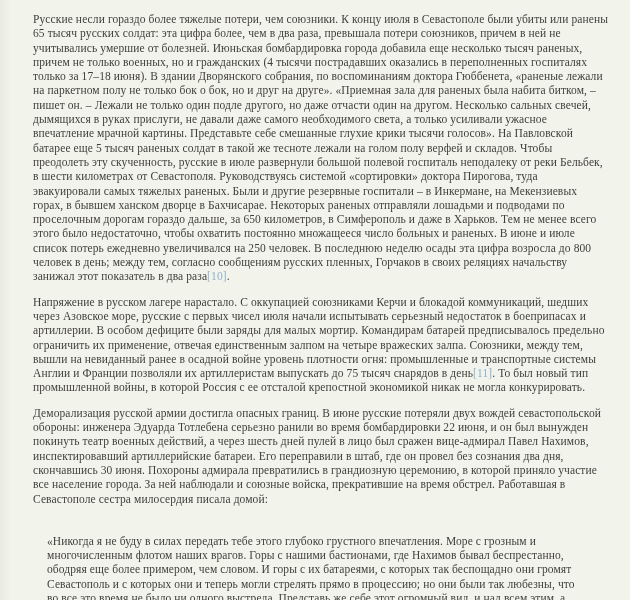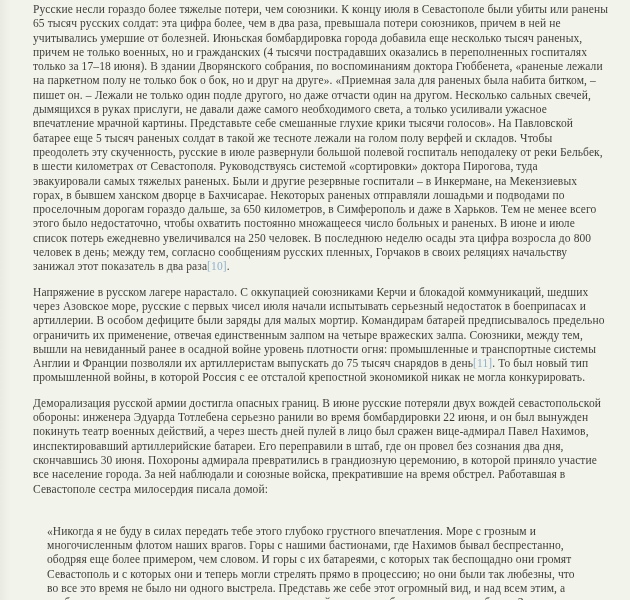--- a/index.html
+++ b/index.html
@@ -10,21 +10,21 @@
     width: 630px;
     height: 600px;
     overflow: hidden;
     background: #f2f4ec;
     font-family: "Liberation Serif", "DejaVu Serif", serif;
   }
   .page {
     width: 630px;
     height: 600px;
     box-sizing: border-box;
-    padding: 2px 22px 0 33px;
+    padding: 12px 22px 0 33px;
     background: linear-gradient(90deg, #e9ebe2 0px, #f2f4ec 10px);
   }
   .paragraph {
     margin: 0 0 11px 0;
     font-size: 11.5px;
     line-height: 14.3px;
     letter-spacing: 0.1px;
     color: #413e3a;
     text-align: left;
   }

